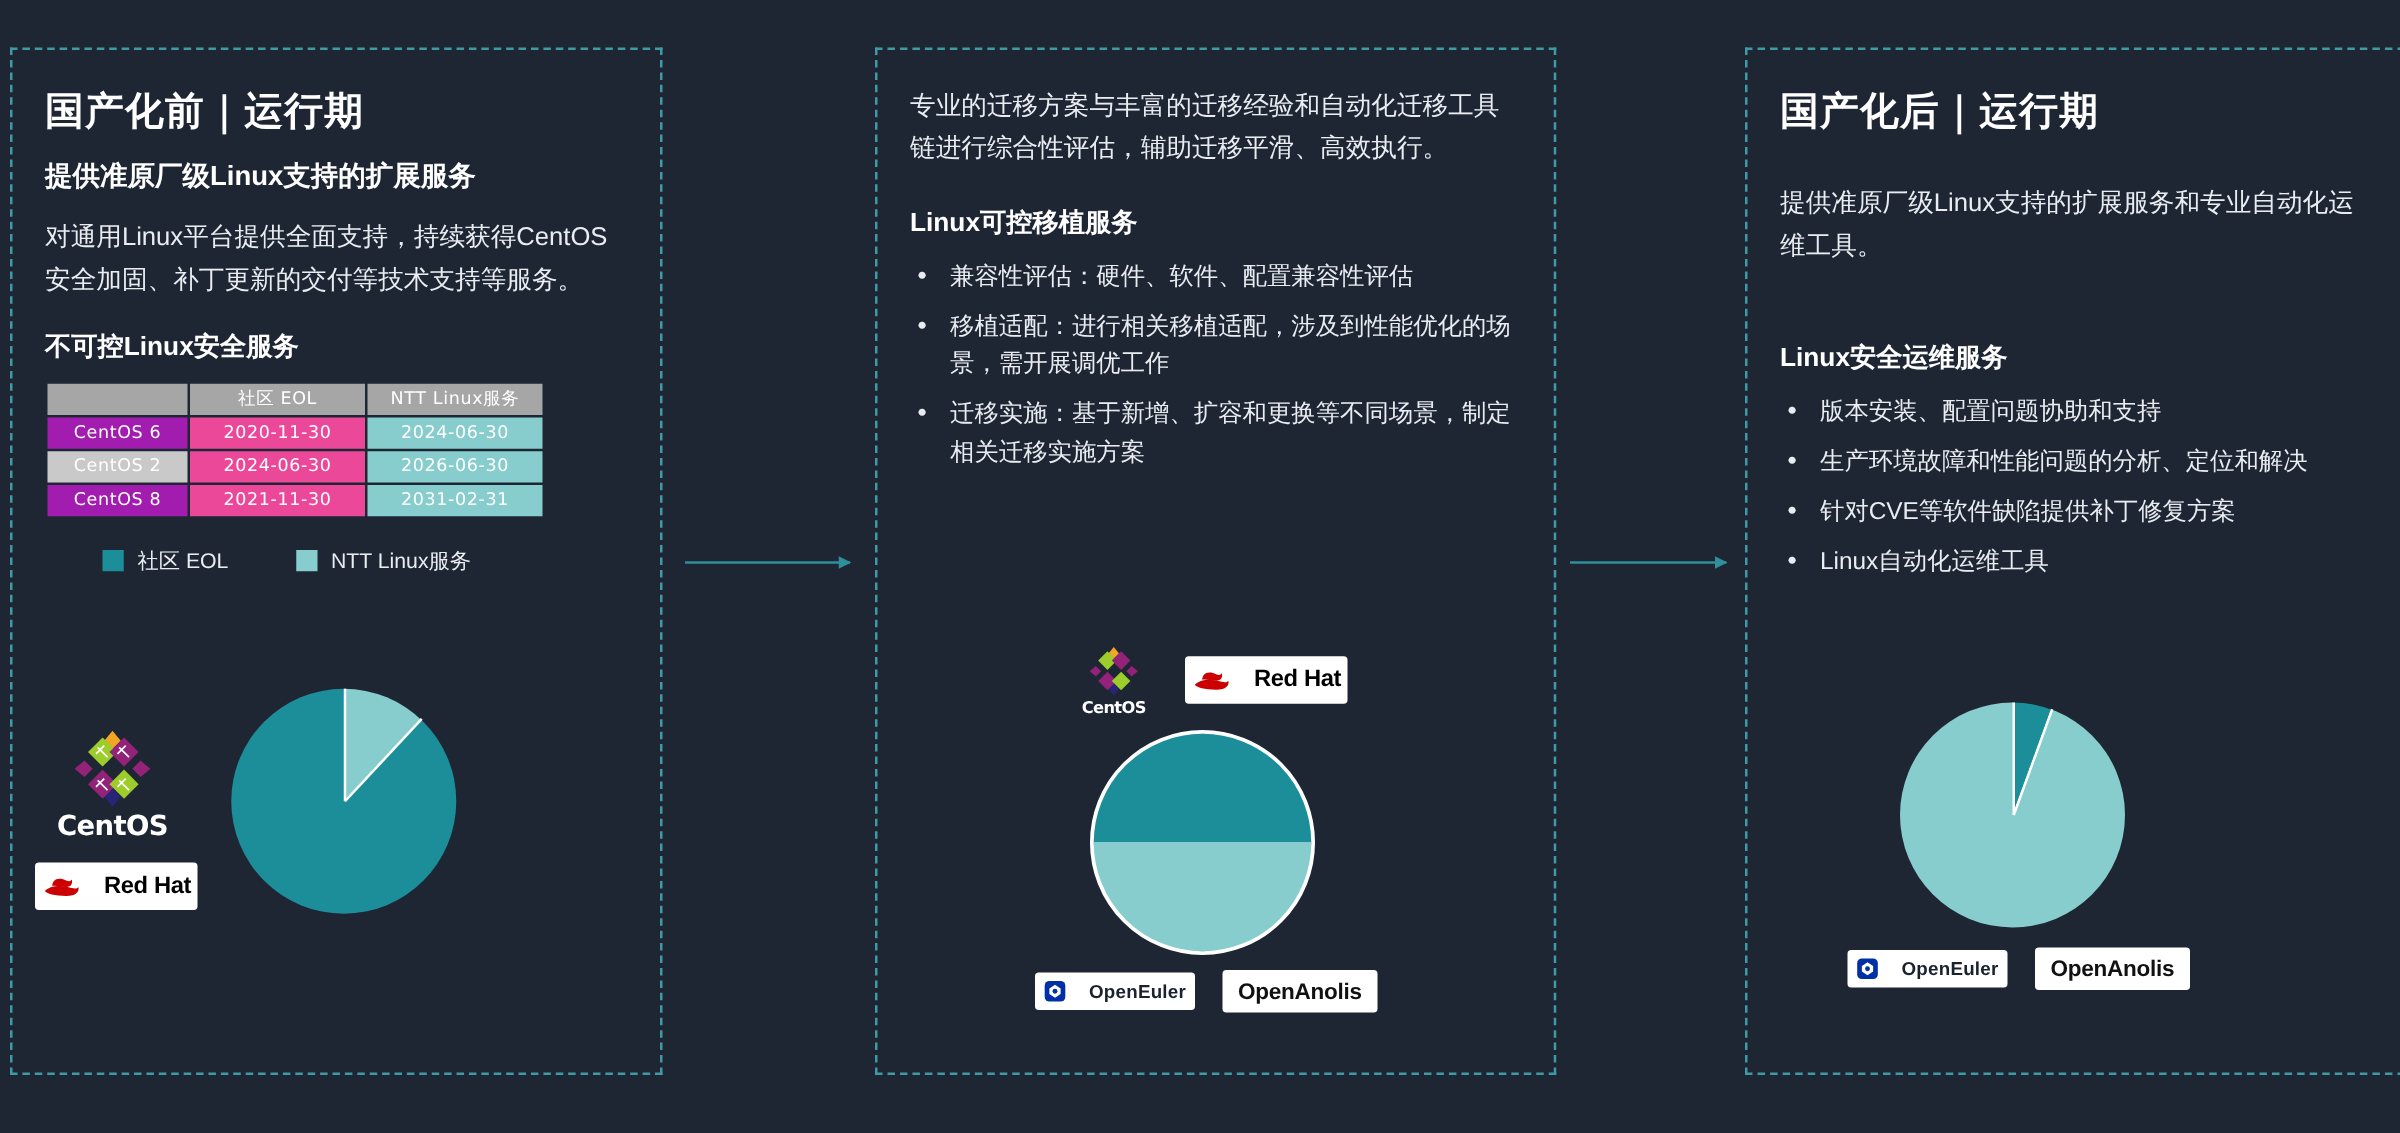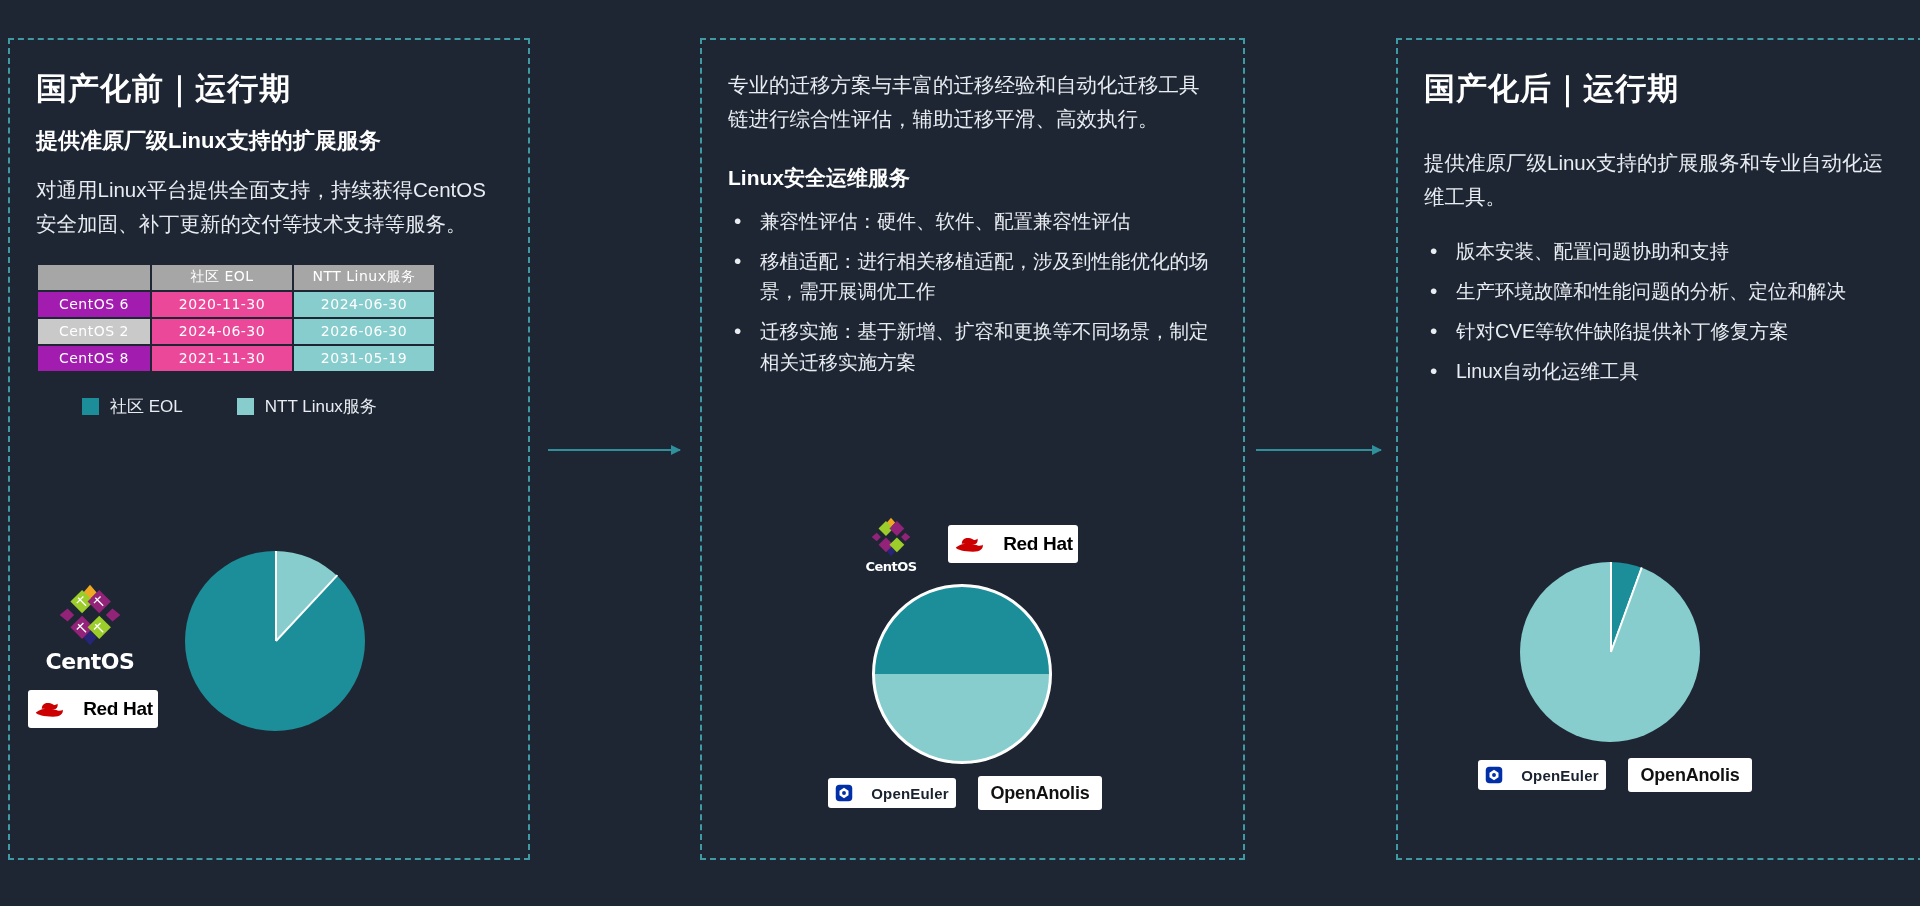--- a/index.html
+++ b/index.html
@@ -99,20 +99,21 @@
 </style>
 </head>
 <body>
 
 <div class="stage">
 
   <section id="panel-1" class="panel">
     <div class="panel-title">国产化前｜运行期</div>
     <div class="panel-sub">提供准原厂级Linux支持的扩展服务</div>
     <div class="panel-body">对通用Linux平台提供全面支持，持续获得CentOS安全加固、补丁更新的交付等技术支持等服务。</div>
+    <div class="panel-head2">不可控Linux安全服务</div>
 
     <table class="eol">
       <tbody>
           <tr>
         <th class="corner"></th>
         <th class="h">社区 EOL</th>
         <th class="h">NTT Linux服务</th>
       </tr>
       <tr>
         <td class="rowhdr">CentOS 6</td>
@@ -120,21 +121,21 @@
         <td class="c2">2024-06-30</td>
       </tr>
       <tr>
         <td class="rowhdr">CentOS 2</td>
         <td class="c1">2024-06-30</td>
         <td class="c2">2026-06-30</td>
       </tr>
       <tr>
         <td class="rowhdr">CentOS 8</td>
         <td class="c1">2021-11-30</td>
-        <td class="c2">2031-05-19</td>
+        <td class="c2">2031-02-31</td>
       </tr>
     </tbody>
       </table>
 
     <div class="legend">
       <div class="item">
         <span class="sw" style="background:#1b8e99"></span>
         <span>社区 EOL</span>
       </div>
       <div class="item">
@@ -175,21 +176,21 @@
         background:conic-gradient(from 0deg, #87cdcd 0deg 43deg, #1b8e99 43deg 360deg);">
     <div style="position:absolute;left:50%;top:0;width:2px;height:50%;background:#ffffff;"></div>
     <div style="position:absolute;left:50%;top:50%;width:2px;height:50%;background:#ffffff;
                 transform-origin:top center;transform:rotate(-137deg);"></div>
   </div>
 
   <div class="arrow" style="left:548px; top:449px; width:132px;"></div>
 
   <section id="panel-2" class="panel">
     <div class="panel-body">专业的迁移方案与丰富的迁移经验和自动化迁移工具链进行综合性评估，辅助迁移平滑、高效执行。</div>
-    <div class="panel-head2" style="margin-top:28px;">Linux安全运维服务</div>
+    <div class="panel-head2" style="margin-top:28px;">Linux可控移植服务</div>
     <ul class="bullets">
       <li>兼容性评估：硬件、软件、配置兼容性评估</li>
       <li>移植适配：进行相关移植适配，涉及到性能优化的场景，需开展调优工作</li>
       <li>迁移实施：基于新增、扩容和更换等不同场景，制定相关迁移实施方案</li>
     </ul>
   </section>
 
   <div class="abs" style="left:860px; top:516px; width:62px;">
     <svg width="42" height="42" viewBox="0 0 100 100" style="display:block;margin:0 auto">
       <polygon points="50,4 60,16 50,26 40,16" fill="#efa724"></polygon>
@@ -228,20 +229,21 @@
 
   <div class="logo-box abs" style="left:978px; top:776px; width:124px; height:34px;">
     <span class="oa-txt">OpenAnolis</span>
   </div>
 
   <div class="arrow" style="left:1256px; top:449px; width:125px;"></div>
 
   <section id="panel-3" class="panel">
     <div class="panel-title" style="margin-bottom:36px;">国产化后｜运行期</div>
     <div class="panel-body">提供准原厂级Linux支持的扩展服务和专业自动化运维工具。</div>
+    <div class="panel-head2" style="margin-top:58px;">Linux安全运维服务</div>
     <ul class="bullets">
       <li>版本安装、配置问题协助和支持</li>
       <li>生产环境故障和性能问题的分析、定位和解决</li>
       <li>针对CVE等软件缺陷提供补丁修复方案</li>
       <li>Linux自动化运维工具</li>
     </ul>
   </section>
 
   <div class="pie abs" style="left:1520px; top:562px; width:180px; height:180px;
         background:conic-gradient(from 0deg, #1b8e99 0deg 20deg, #87cdcd 20deg 360deg);">

